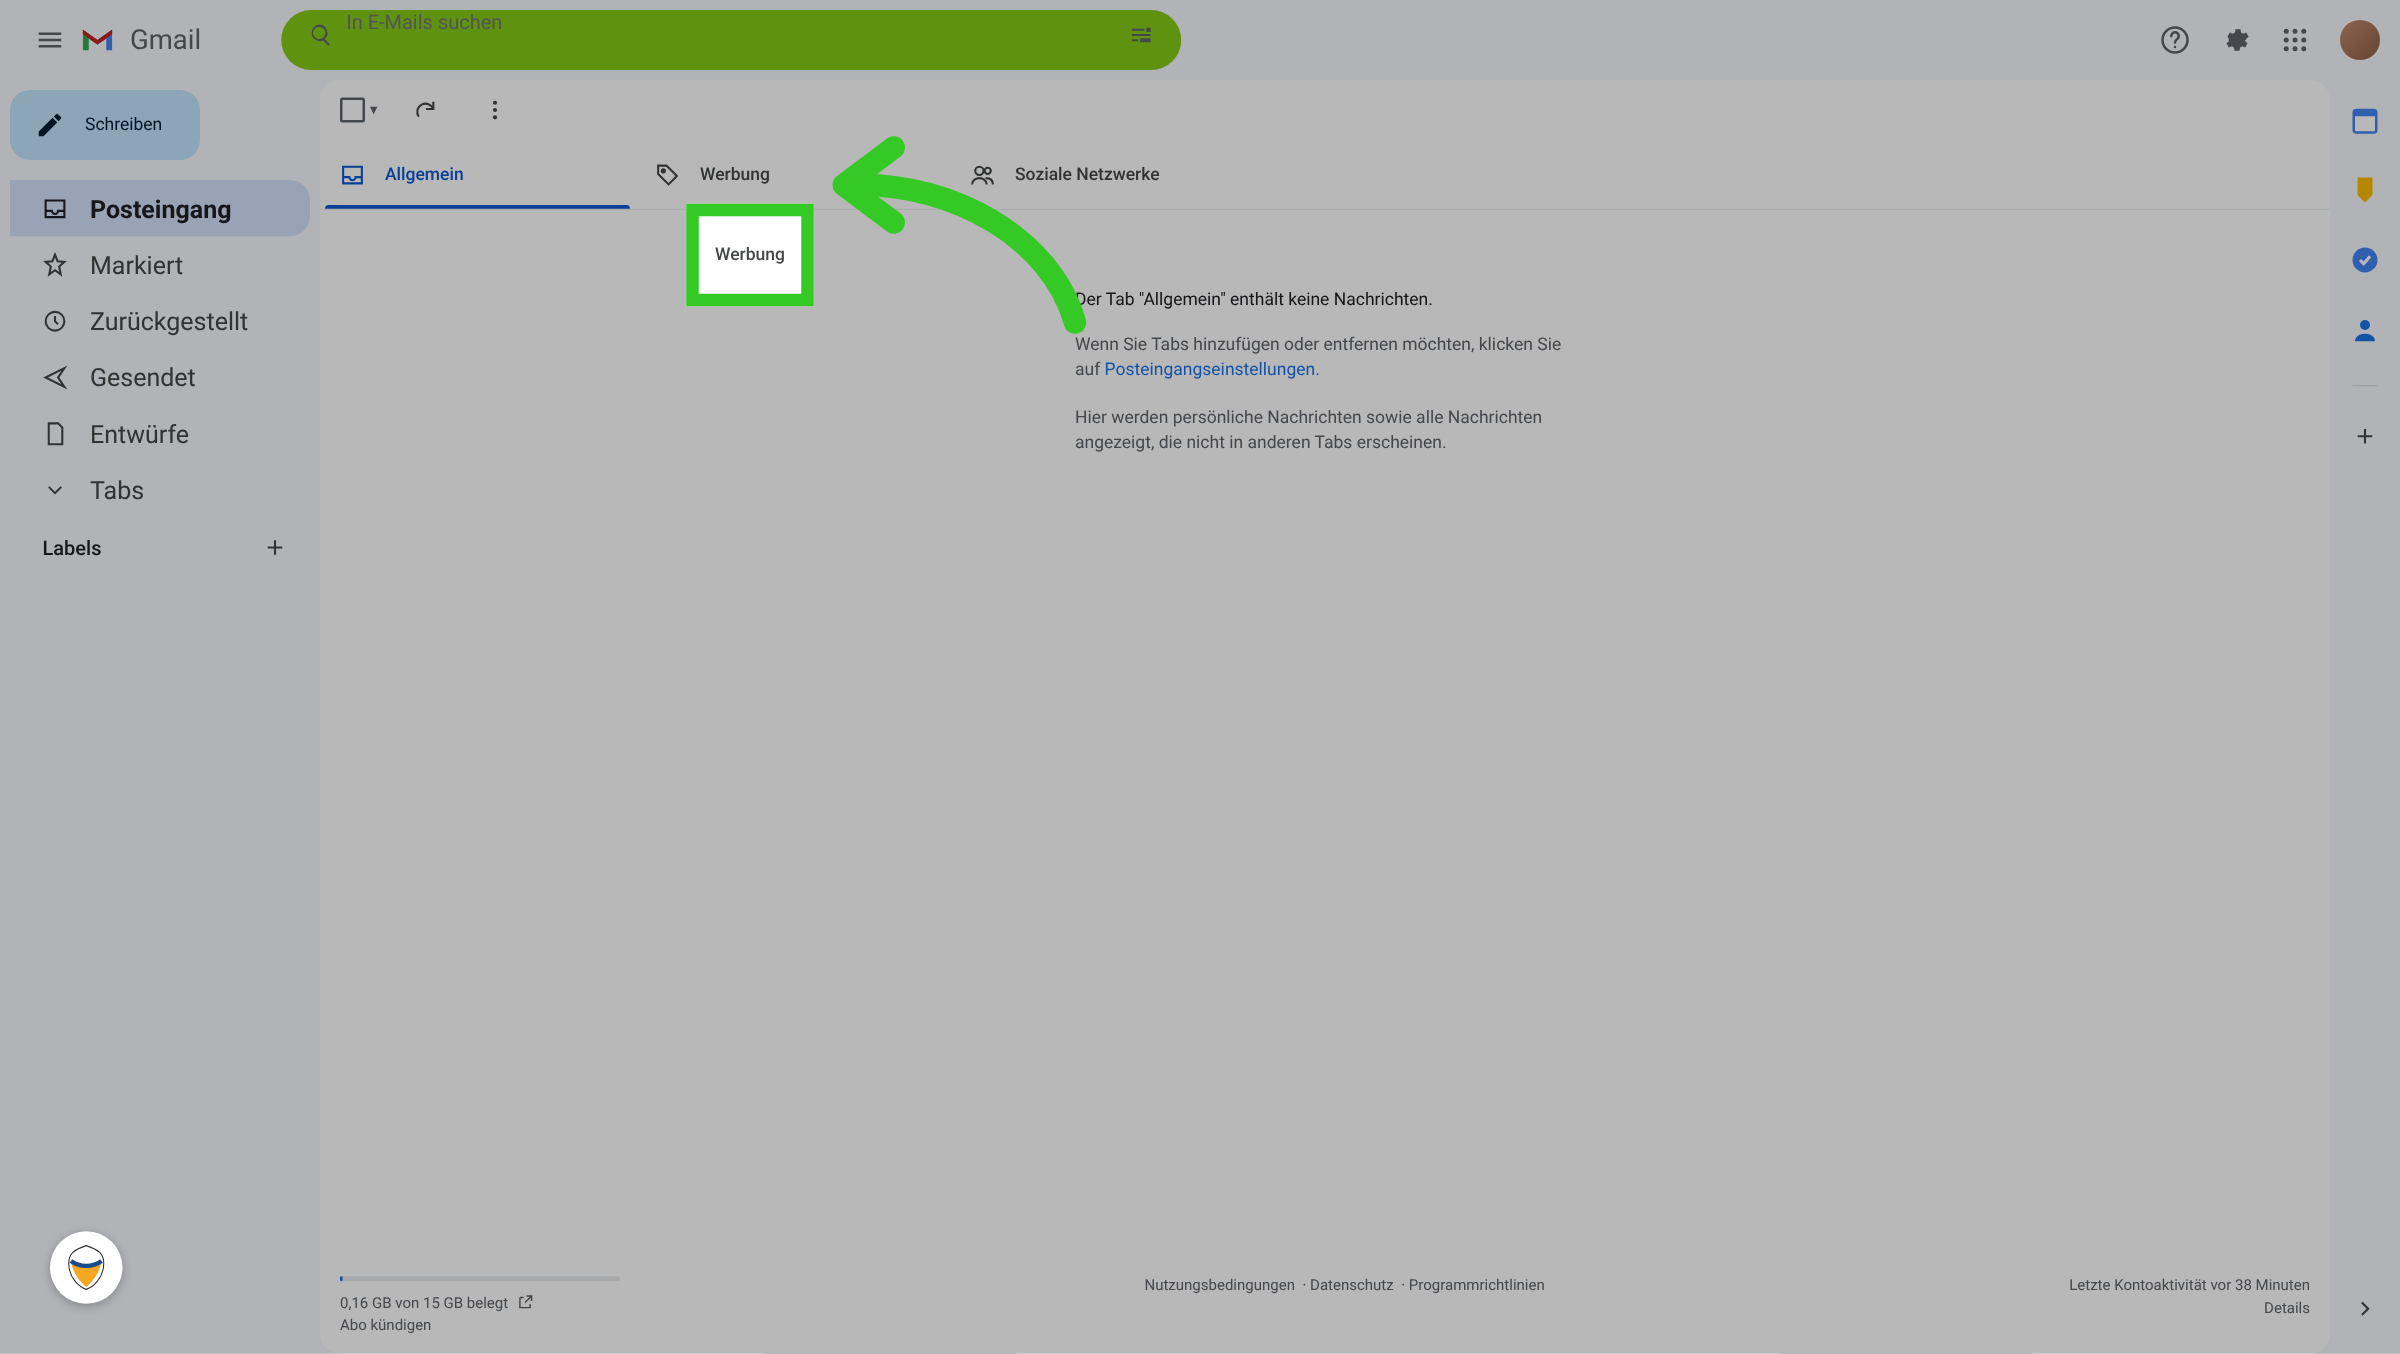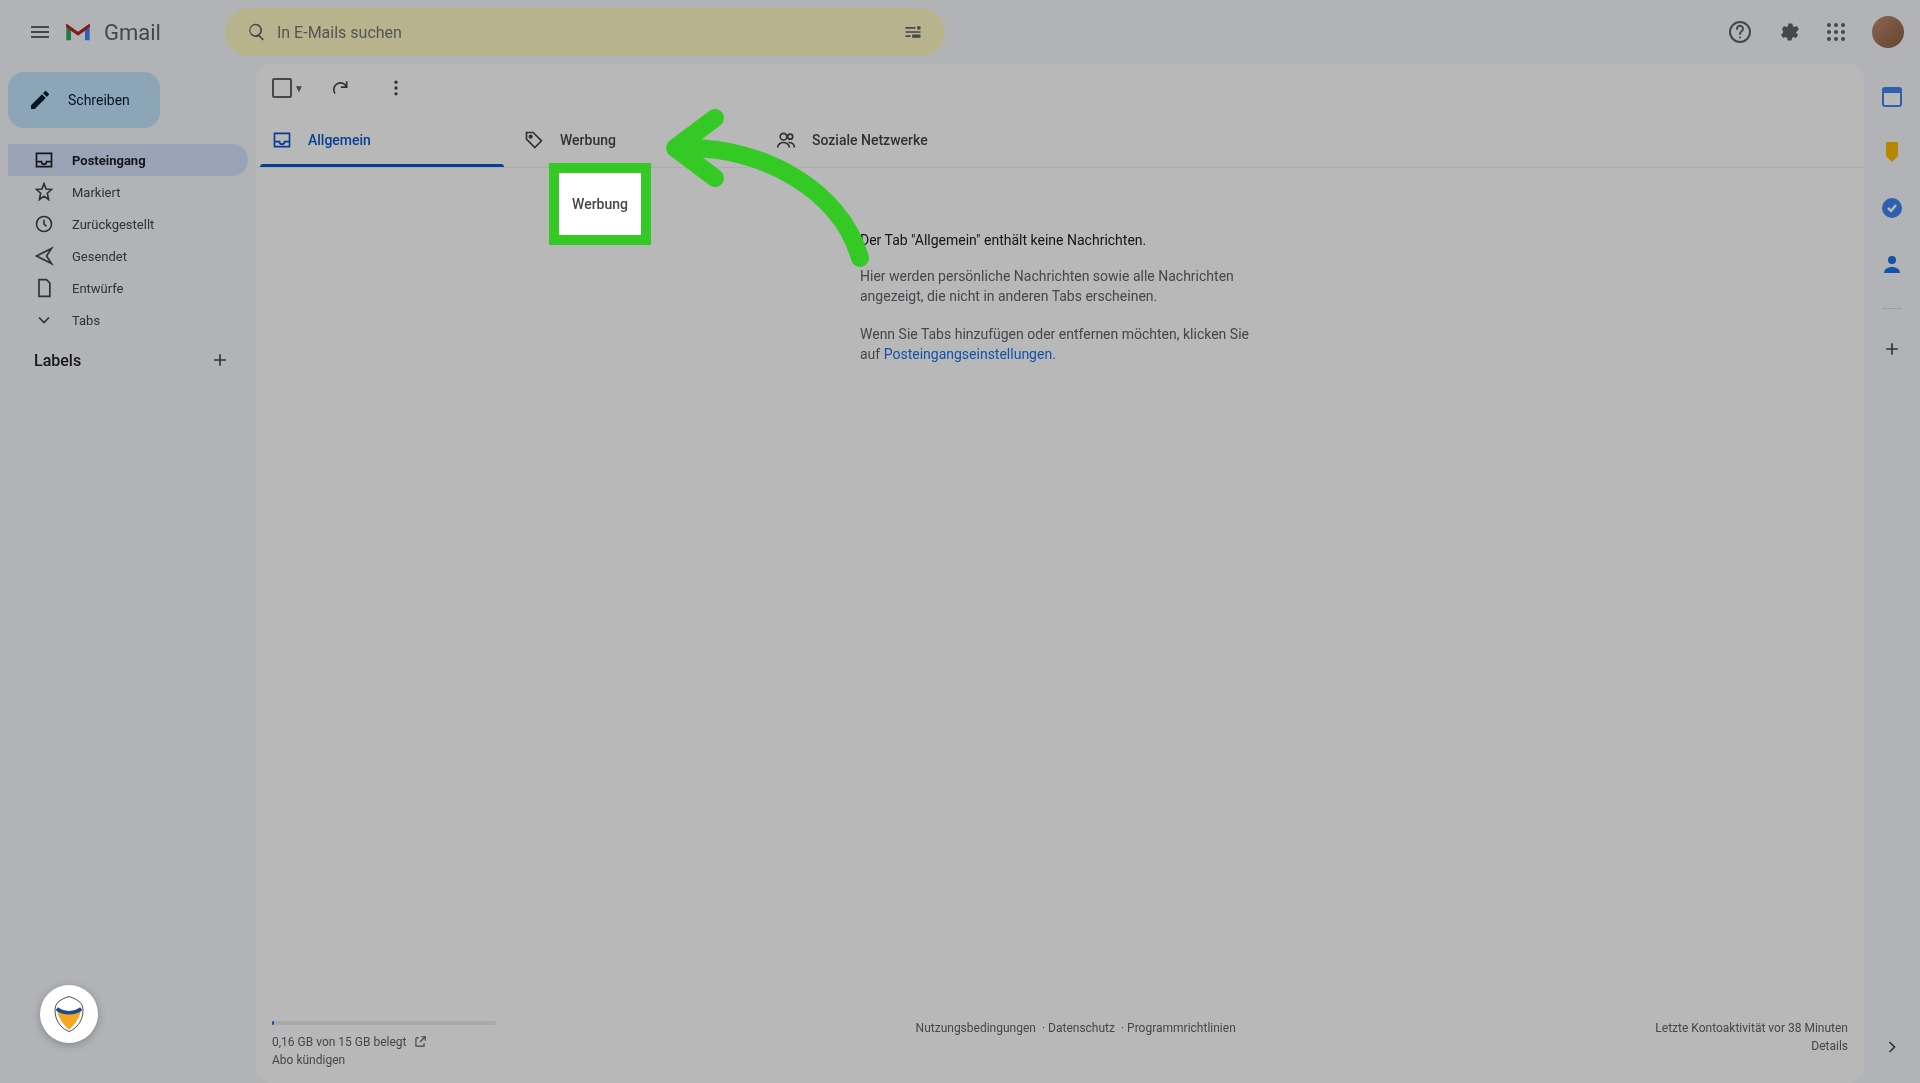--- a/index.html
+++ b/index.html
@@ -5,37 +5,37 @@
 * { margin: 0; padding: 0; box-sizing: border-box; font-family: 'Google Sans', Roboto, Arial, sans-serif; }
 body { width: 1920px; height: 1083px; background: #f6f8fc; overflow: hidden; position: relative; }
 
 
 .header { height: 64px; display: flex; align-items: center; padding: 0 16px; }
 .menu-btn { width: 48px; height: 48px; display: flex; align-items: center; justify-content: center; border-radius: 50%; cursor: pointer; }
 .logo-area { display: flex; align-items: center; margin-right: 50px; }
 .gmail-logo { width: 28px; height: 22px; margin-right: 12px; }
 .gmail-text { font-size: 22px; color: #5f6368; font-weight: 400; }
 
-.search-bar { width: 720px; height: 48px; background: #fef9c3; border-radius: 24px; display: flex; align-items: center; padding: 0 12px; margin-left: 14px; }
+.search-bar { width: 720px; height: 48px; background: #84cc16; border-radius: 24px; display: flex; align-items: flex-start; padding: 0 12px; margin-left: 14px; }
 .search-icon-wrap { width: 40px; height: 40px; display: flex; align-items: center; justify-content: center; }
 .search-input { flex: 1; border: none; background: transparent; font-size: 16px; outline: none; color: #5f6368; }
 .search-opts { width: 40px; height: 40px; display: flex; align-items: center; justify-content: center; cursor: pointer; }
 
 .header-right { margin-left: auto; display: flex; align-items: center; gap: 8px; }
 .hdr-icon-btn { width: 40px; height: 40px; display: flex; align-items: center; justify-content: center; border-radius: 50%; cursor: pointer; color: #5f6368; }
 .avatar { width: 32px; height: 32px; border-radius: 50%; background: linear-gradient(135deg, #c48b6a, #8b6048); margin-left: 8px; cursor: pointer;}
 
 
 .body-area { display: flex; height: calc(100% - 64px); }
 
 
 .sidebar { width: 256px; padding: 8px; display: flex; flex-direction: column; }
 .compose-btn { width: 152px; height: 56px; background: #c2e7ff; border-radius: 16px; display: flex; align-items: center; padding: 0 20px; gap: 16px; cursor: pointer; margin-bottom: 16px; font-size: 14px; font-weight: 400; color: #001d35; }
 .nav-items { display: flex; flex-direction: column; }
-.nav-item { height: 32px; border-radius: 0 16px 16px 0; display: flex; align-items: center; padding: 0 12px 0 26px; gap: 18px; font-size: 13px; color: #444746; cursor: pointer; }
+.nav-item { height: 45px; border-radius: 0 16px 16px 0; display: flex; align-items: center; padding: 0 12px 0 26px; gap: 18px; font-size: 20px; color: #444746; cursor: pointer; }
 .nav-item.active { background: #d3e3fd; font-weight: 700; color: #202124; }
 .nav-item .nav-icon { width: 20px; display: flex; align-items: center; justify-content: center; color: #444746; }
 .labels-header { display: flex; justify-content: space-between; align-items: center; padding: 12px 16px 8px 26px; font-size: 16px; font-weight: 500; color: #202124; }
 .add-label { width: 24px; height: 24px; display: flex; align-items:center; justify-content:center; cursor:pointer; }
 
 
 .main { flex: 1; background: #fff; border-radius: 16px; margin-right: 56px; display: flex; flex-direction: column; overflow: hidden; }
 .toolbar { height: 48px; display: flex; align-items: center; padding: 0 16px; gap: 8px; }
 .cb-wrap { width: 20px; height: 20px; border: 2px solid #5f6368; border-radius: 2px; }
 .cb-dd { margin-left: 2px; color: #5f6368; font-size: 10px; }
@@ -261,24 +261,24 @@
             <circle cx="17" cy="8" r="3"></circle>
             <path d="M15 15c4 0 7 2 7 6"></path>
           </svg>
         <span>Soziale Netzwerke</span>
       </div>
     </div>
 
     <div class="empty-state">
       <div class="empty-content">
         <div class="empty-title">Der Tab "Allgemein" enthält keine Nachrichten.</div>
-        <div class="empty-p">Hier werden persönliche Nachrichten sowie alle Nachrichten angezeigt, die nicht in anderen Tabs erscheinen.</div>
         <div class="empty-p">
           <span>Wenn Sie Tabs hinzufügen oder entfernen möchten, klicken Sie auf </span><span class="inbox-settings-link">Posteingangseinstellungen.</span>
         </div>
+        <div class="empty-p">Hier werden persönliche Nachrichten sowie alle Nachrichten angezeigt, die nicht in anderen Tabs erscheinen.</div>
       </div>
     </div>
 
     <div class="main-footer">
       <div class="footer-row">
         <div class="footer-left">
           <div class="progress-bar">
               <div class="progress-bar-fill"></div>
             </div>
           <div class="storage-row">

